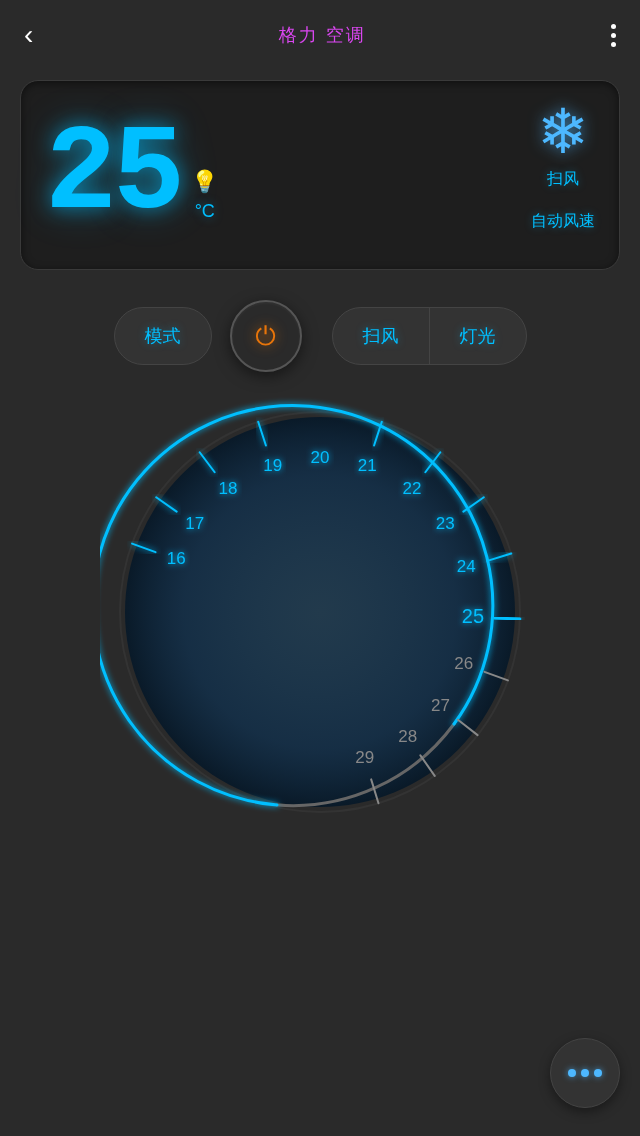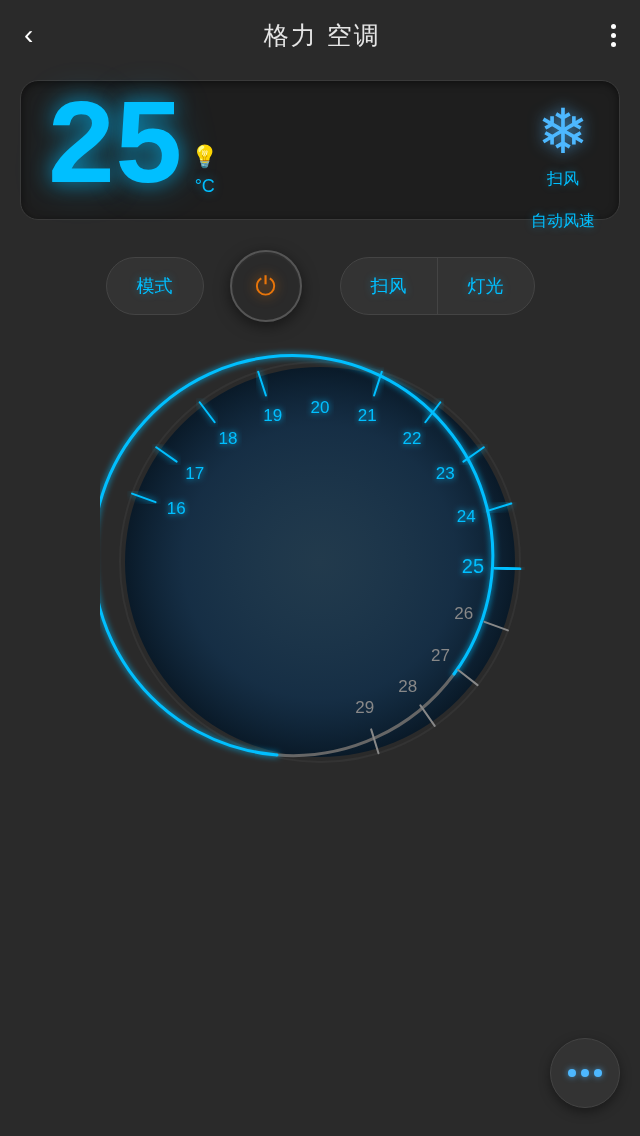--- a/index.html
+++ b/index.html
@@ -16,22 +16,22 @@
 
     
     .header {
       display: flex;
       align-items: center;
       justify-content: space-between;
       padding: 18px 24px;
       height: 70px;
     }
     .header-title {
-      color: #e5e5e5;
-      font-size: 25px;
+      color: #d946ef;
+      font-size: 18px;
       font-weight: 400;
       letter-spacing: 2px;
     }
     .header-back {
       color: #ffffff;
       font-size: 28px;
       cursor: pointer;
       line-height: 1;
     }
     .dot-menu {
@@ -46,21 +46,21 @@
       border-radius: 50%;
       display: block;
     }
 
     
     .display-panel {
       margin: 10px 20px;
       background: #1e1e1e;
       border-radius: 18px;
       padding: 20px 24px;
-      height: 140px;
+      height: 190px;
       display: flex;
       align-items: center;
       position: relative;
       border: 1px solid #3a3a3a;
       box-shadow: inset 0 2px 8px rgba(0,0,0,0.5);
     }
 
     
     .temp-display {
       font-size: 120px;
@@ -117,21 +117,21 @@
       font-size: 16px;
       margin-top: 21px;
       text-shadow: 0 0 8px rgba(0,191,255,0.4);
     }
 
     
     .controls {
       display: flex;
       align-items: center;
       justify-content: center;
-      gap: 12px;
+      gap: 4px;
       margin: 30px 20px 20px;
     }
 
     .btn-group-left {
       display: flex;
       background: #333;
       border-radius: 30px;
       overflow: hidden;
       border: 1px solid #444;
     }

